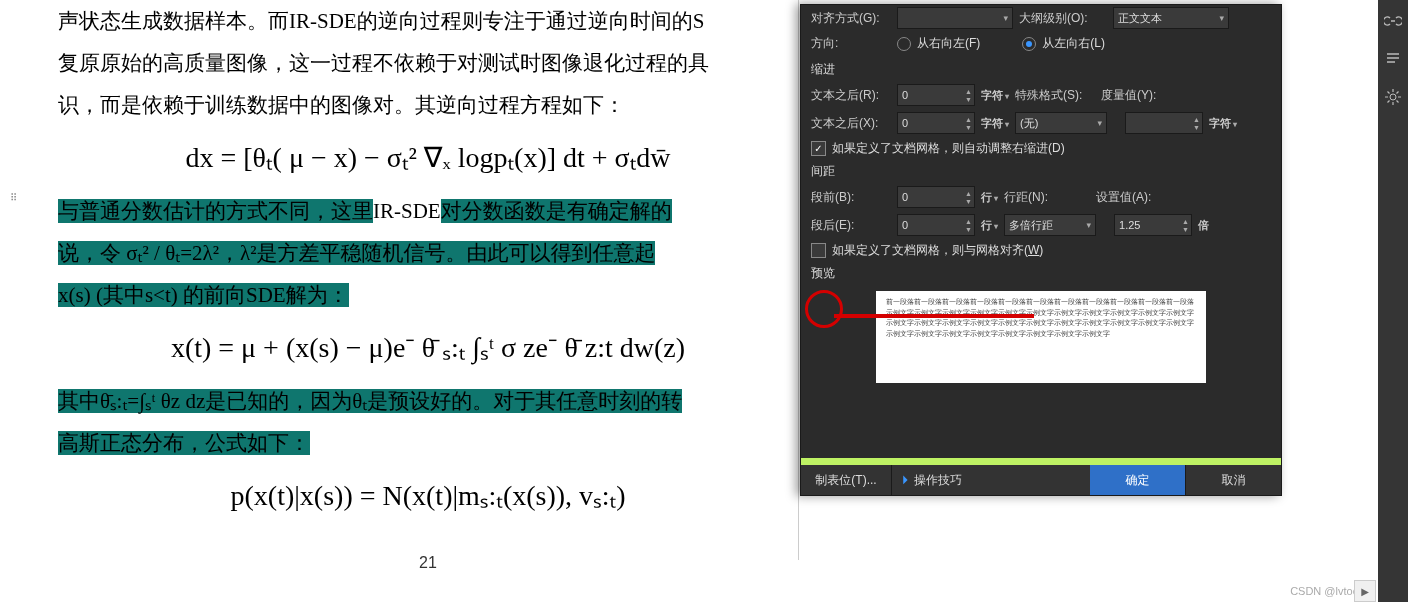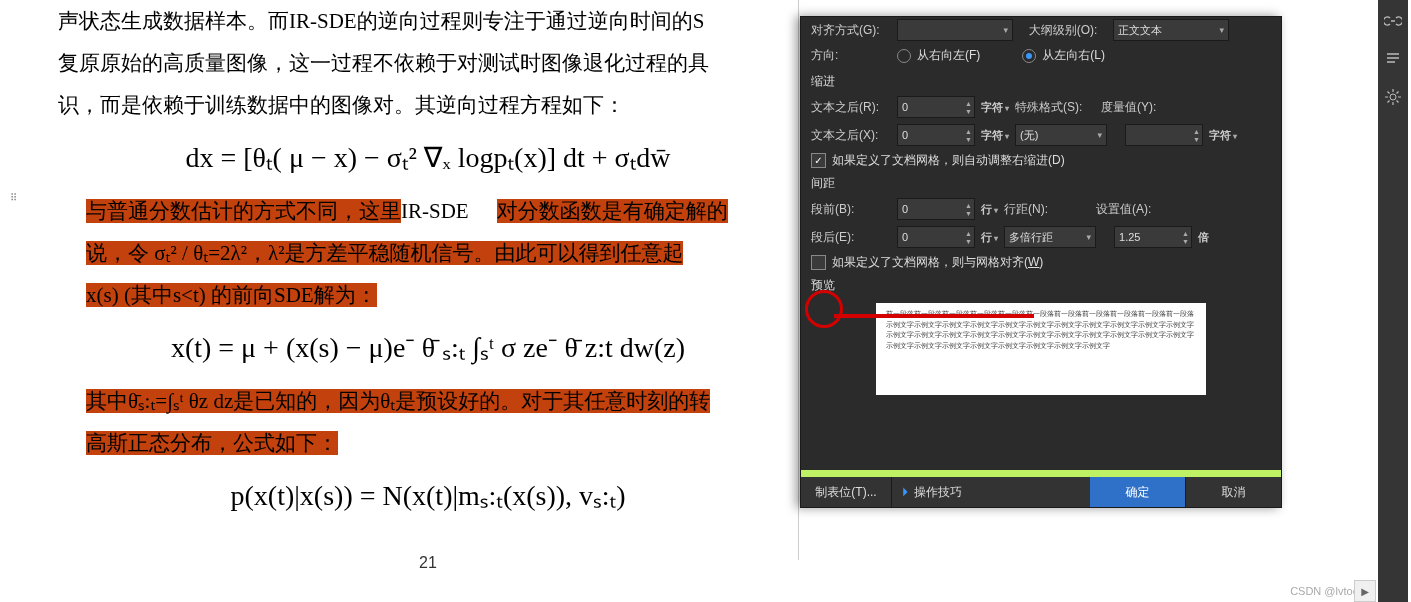--- a/index.html
+++ b/index.html
@@ -31,37 +31,36 @@
     background: #fff;
     border-right: 1px solid #ccc;
   }
   .doc .content {
     font-family: "Songti SC", "SimSun", serif;
     font-size: 21px;
     line-height: 2.0;
     color: #000;
   }
   .doc .content .hl {
-    background: #c2410c;
-    margin-left: 28px;
+    background: #0f766e;
   }
   .doc .eq {
     text-align: center;
     font-family: "Cambria Math", serif;
     font-size: 28px;
     margin: 4px 0;
   }
   .doc .pagenum {
     text-align: center;
     font-size: 16px;
     margin-top: 30px;
   }
   .dialog {
     position: absolute;
-    left: 800px; top: 16px;
+    left: 800px; top: 4px;
     width: 480px;
     height: 490px;
     background: #2b2b2b;
     color: #ddd;
     border: 1px solid #1a1a1a;
     box-shadow: -4px 0 10px rgba(0,0,0,0.4);
   }
   .right-strip {
     position: absolute;
     right: 3px; top: 0;
@@ -226,21 +225,21 @@
   </div>
 
   <div class="dialog">
 
     <div class="row" style="padding-top:2px;">
       <span class="lbl">对齐方式(G):</span>
       <div class="combo mid">
         <span></span>
         <span class="arrow">▾</span>
       </div>
-      <span class="lbl" style="width:88px;text-align:center;">大纲级别(O):</span>
+      <span class="lbl" style="width:88px;">大纲级别(O):</span>
       <div class="combo mid">
         <span>正文文本</span>
         <span class="arrow">▾</span>
       </div>
     </div>
 
     <div class="row" style="padding-bottom:6px;">
       <span class="lbl">方向:</span>
       <label class="radio">
         <span class="dot"></span>

